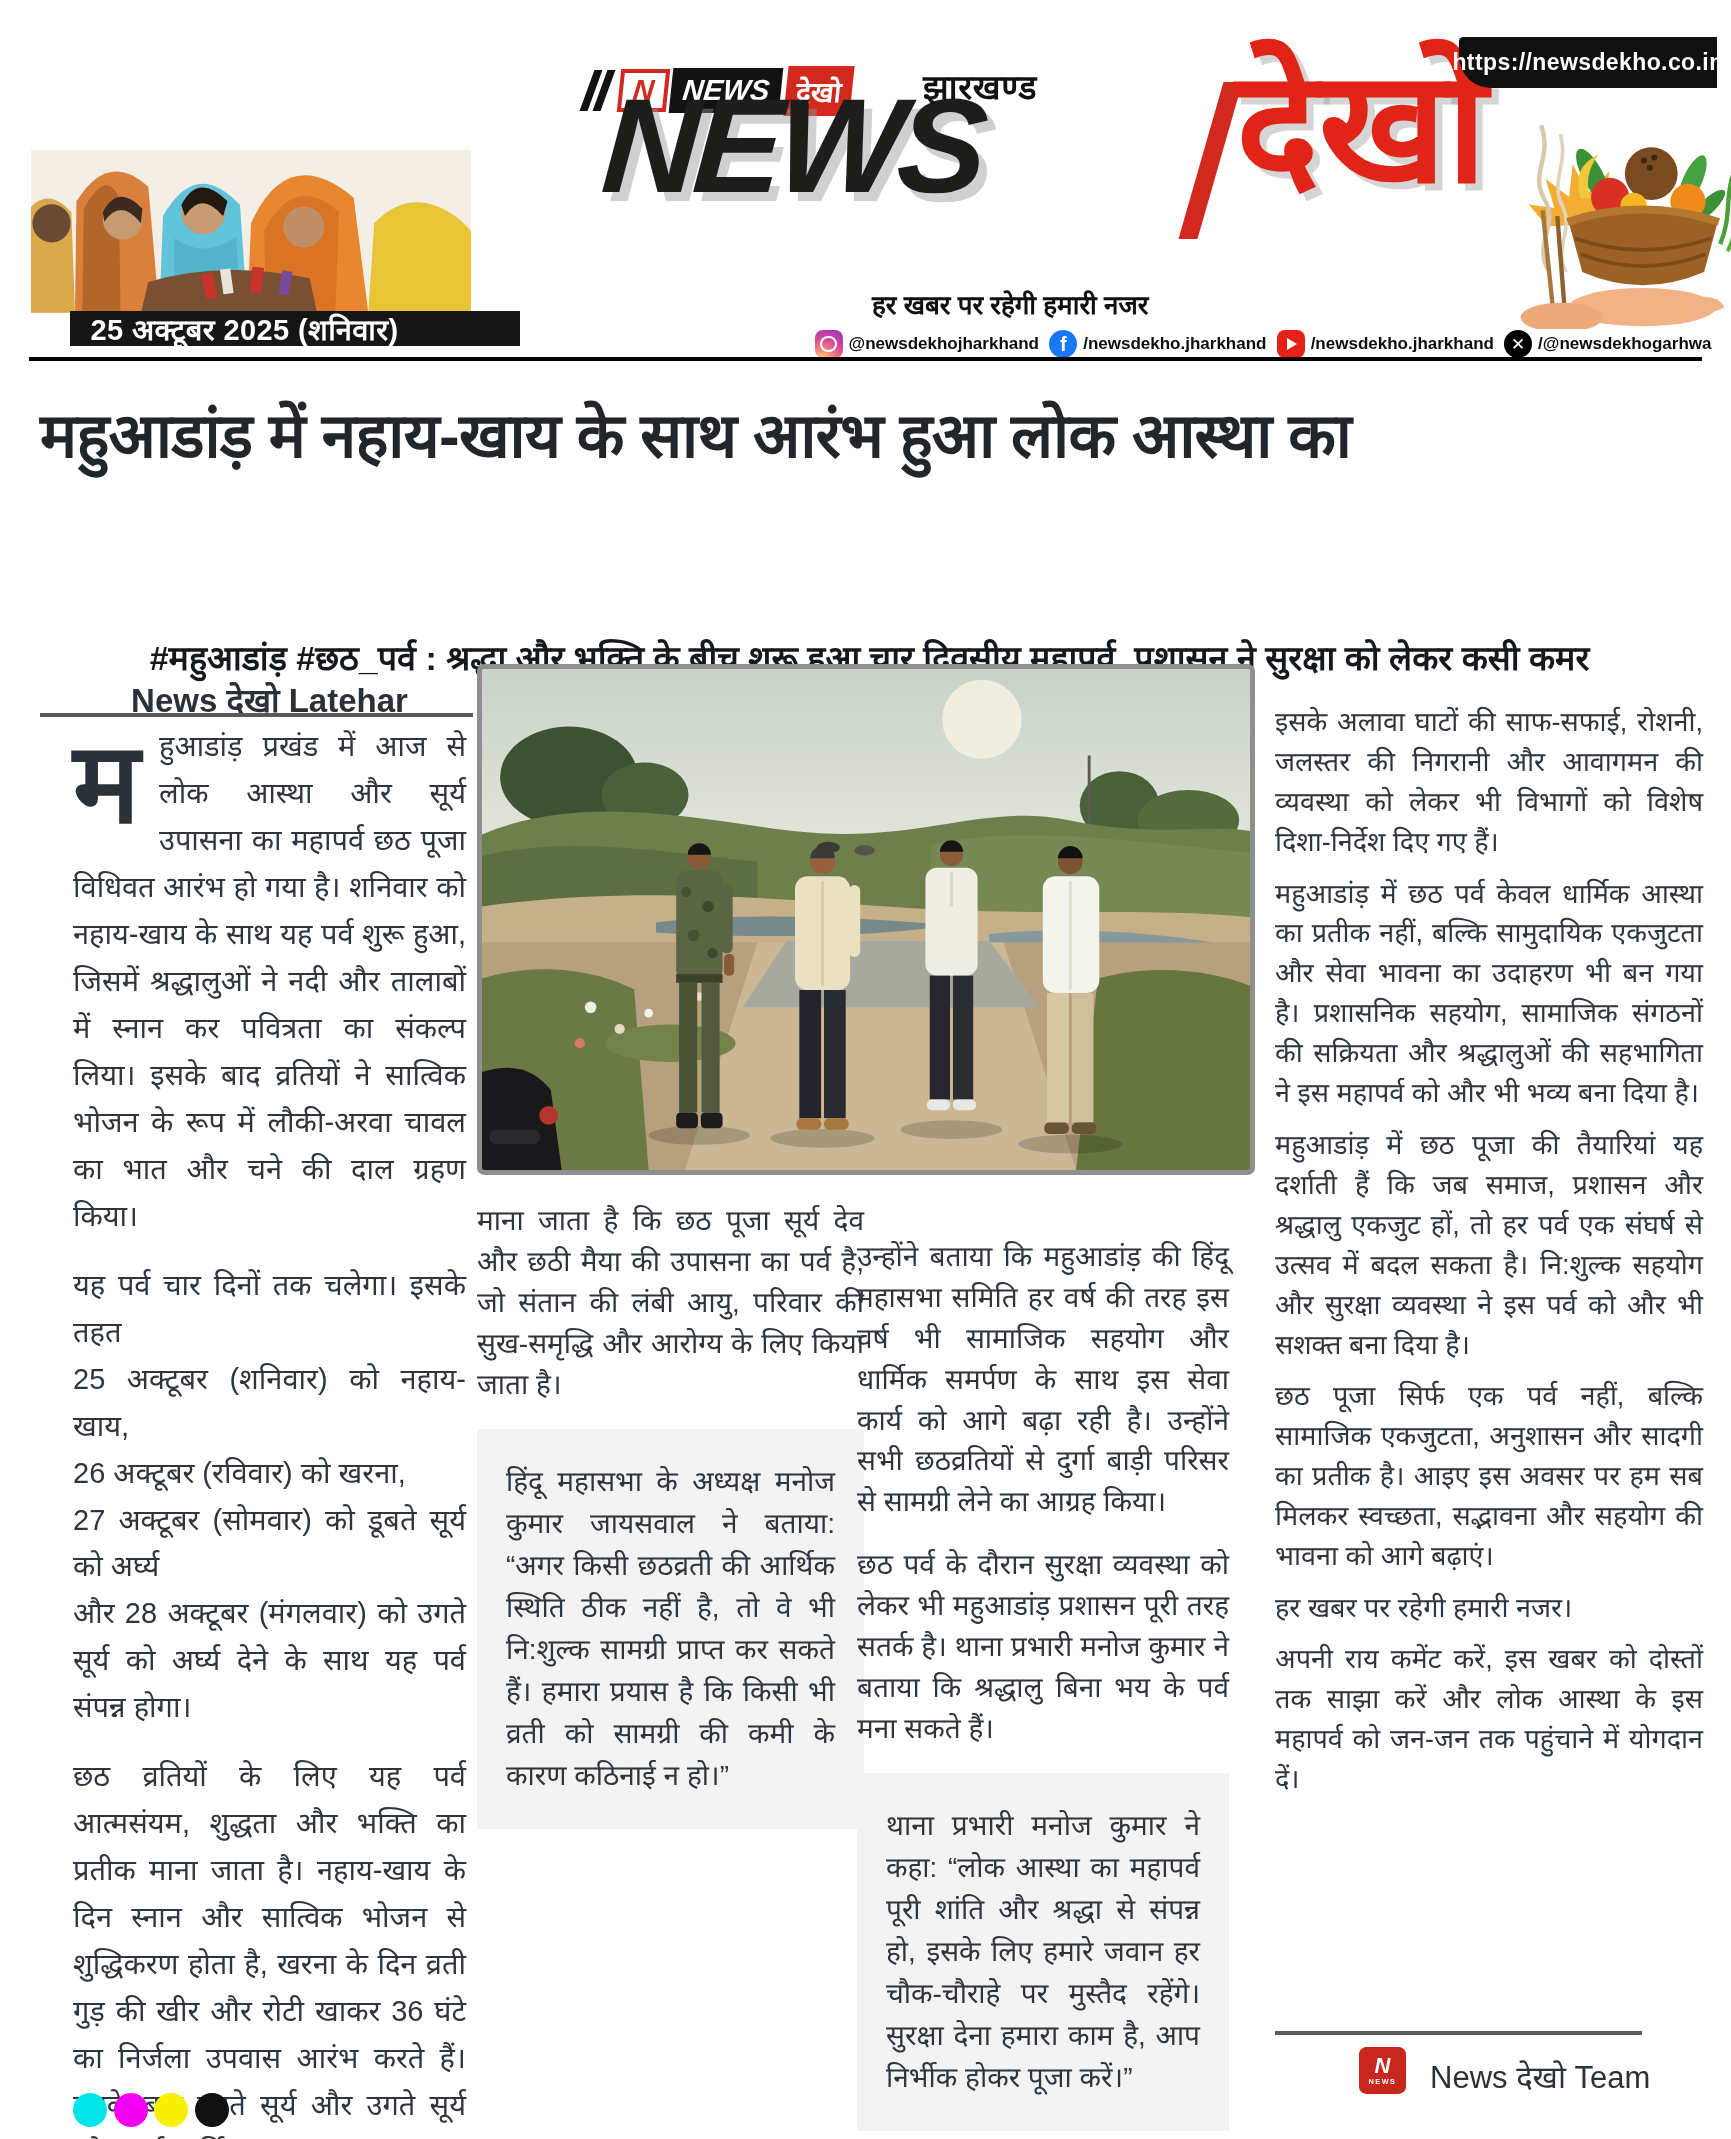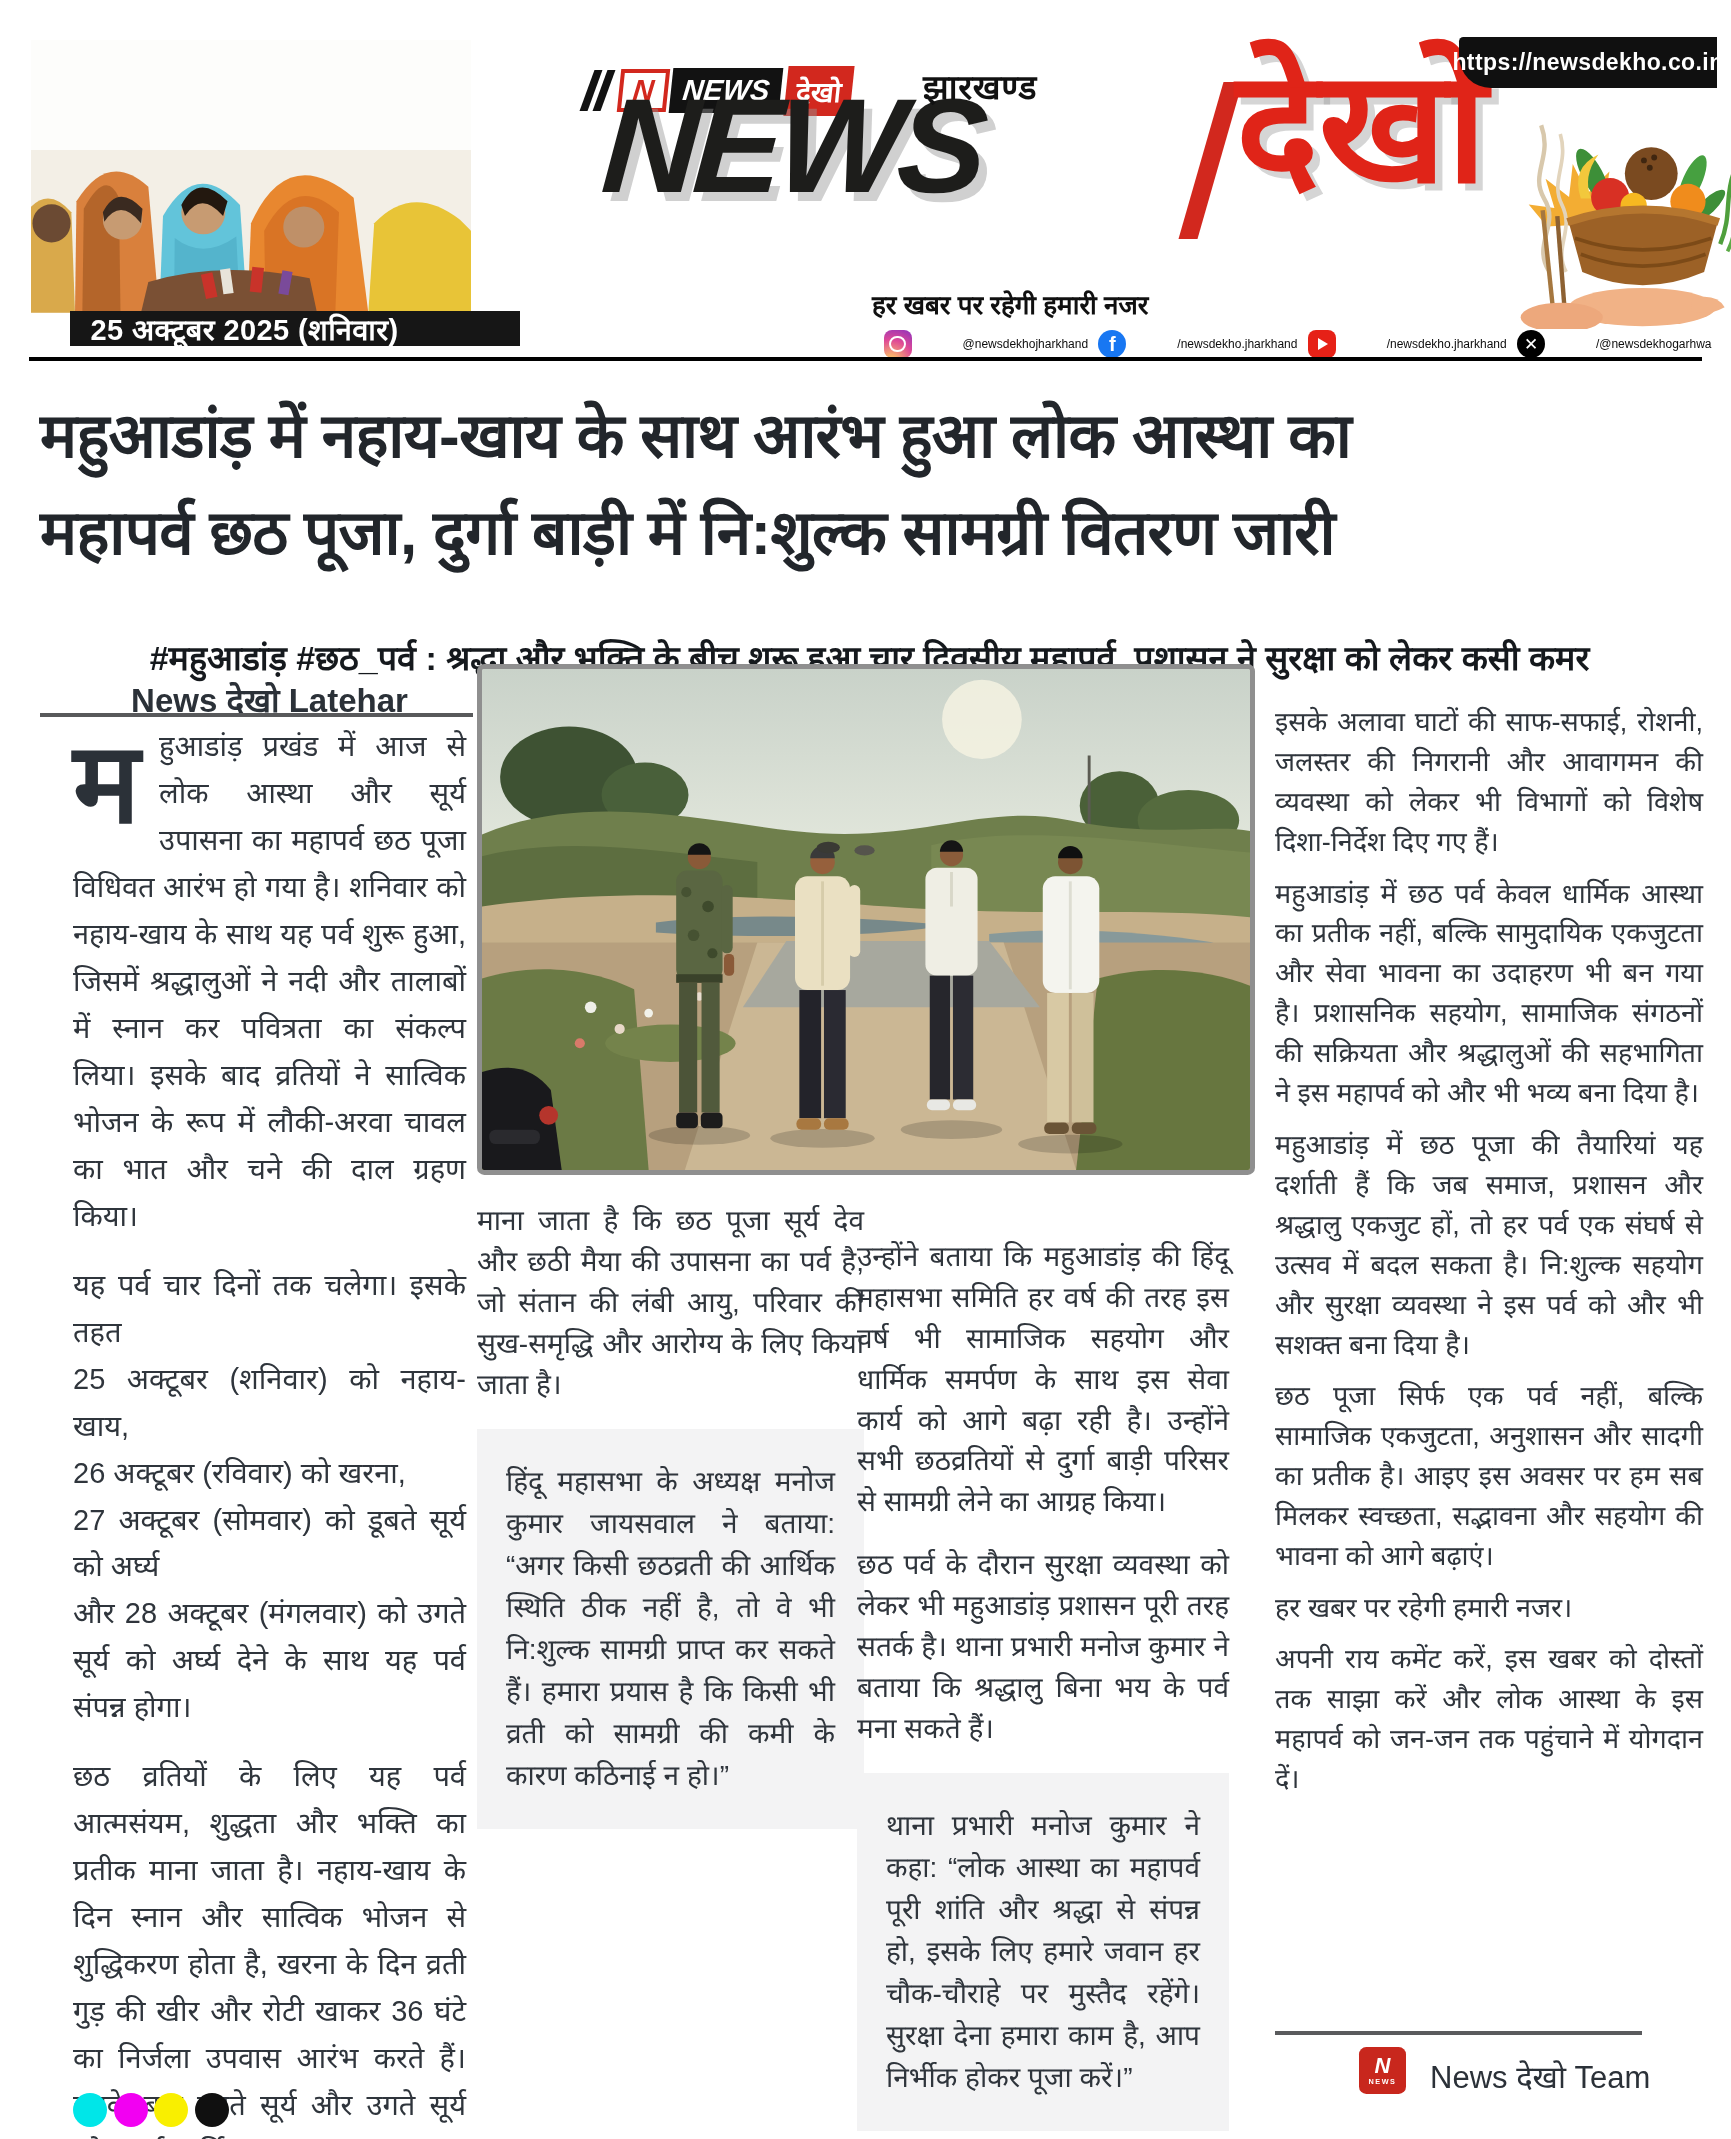--- a/index.html
+++ b/index.html
@@ -45,21 +45,21 @@
   .brand-tagline{left:872px;top:286px;font-size:26px;font-weight:800;color:#101010;text-align:center;}
   .url-badge{
     left:1459px;top:37px;width:258px;height:51px;background:#101010;color:#ffffff;
     border-radius:4.4px 0 0 32px;display:flex;align-items:center;justify-content:center;
     font-size:23px;font-weight:800;letter-spacing:0.4px;
   }
   .chhath-illustration{left:1459px;top:87px;width:273px;height:242px;}
   .header-divider{left:29px;top:357px;width:1673px;height:3.7px;background:#000;}
   .social-bar{right:20.5px;top:330px;display:flex;align-items:center;gap:10.3px;}
   .social-item{display:flex;align-items:center;gap:5.9px;}
-  .s-handle{font-size:12px;font-weight:400;color:#0d0d0d;margin-left:45px;}
+  .s-handle{font-size:17px;font-weight:700;color:#0d0d0d;}
   .s-icon{width:28px;height:28px;display:flex;align-items:center;justify-content:center;color:#fff;font-weight:900;}
   .ig{border-radius:8px;background:radial-gradient(circle at 25% 115%,#fdc468 10%,#df4996 58%,#9b36b7 92%);}
   .ig span{width:12.5px;height:12.5px;border:2.9px solid #fff;border-radius:50%;}
   .fb{border-radius:50%;background:#1877f2;font-size:20px;}
   .yt{border-radius:8px;background:#e62117;}
   .yt span{width:0;height:0;border-left:10.3px solid #fff;border-top:6.6px solid transparent;border-bottom:6.6px solid transparent;margin-left:2.2px;}
   .x{border-radius:50%;background:#000;font-size:17px;}
 
   
   .headline{left:40px;top:387px;width:1659px;font-size:62px;font-weight:900;color:#22262b;
@@ -221,21 +221,20 @@
   <div class="social-item">
     <span class="s-icon x">✕</span>
     <span class="s-handle">/@newsdekhogarhwa</span>
   </div>
 </div>
 
 <div class="abs header-divider"></div>
 
 <div class="abs headline">
   <div>महुआडांड़ में नहाय-खाय के साथ आरंभ हुआ लोक आस्था का</div>
-  <div>महापर्व छठ पूजा, दुर्गा बाड़ी में नि:शुल्क सामग्री वितरण जारी</div>
 </div>
 
 <div class="abs subheadline">#महुआडांड़ #छठ_पर्व : श्रद्धा और भक्ति के बीच शुरू हुआ चार दिवसीय महापर्व, प्रशासन ने सुरक्षा को लेकर कसी कमर</div>
 
 <div class="abs byline">News देखो Latehar</div>
 <div class="abs byline-divider"></div>
 
 <div class="abs article-photo">
   <svg viewBox="0 0 1060 696" preserveAspectRatio="none">
     <defs>

